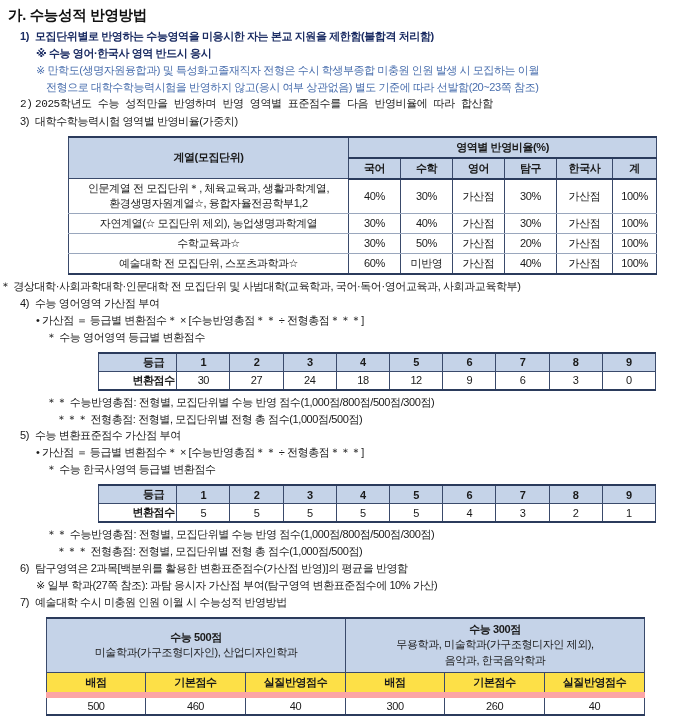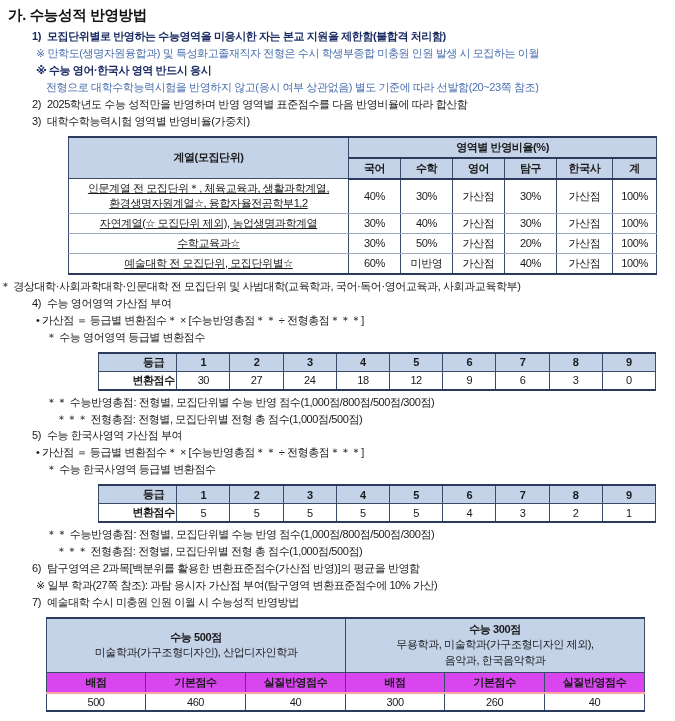--- a/index.html
+++ b/index.html
@@ -31,25 +31,25 @@
     margin: 6px 0 4px 8px;
     letter-spacing: -0.3px;
   }
   .line {
     margin: 1px 0 1px 0;
     letter-spacing: -0.4px;
     line-height: 1.45;
     white-space: nowrap;
   }
   .navy   { color: #1b2c63; font-weight: bold; }
-  .navy-n { color: #1b2c63; }
+  .navy-n { color: #1b2c63; font-family: Liberation Mono, monospace; }
   .blue   { color: #4a6fae; }
   .black  { color: #1a1a1a; }
 
-  .lv1 { margin-left: 32px; }
+  .lv1 { margin-left: 20px; }
   .lv2 { margin-left: 36px; }
   .lv3 { margin-left: 46px; }
   .lv4 { margin-left: 56px; }
   .lv-note { }
 
   .num { display: inline-block; min-width: 15px; }
 
   
   table {
     border-collapse: collapse;
@@ -75,21 +75,21 @@
     font-weight: normal;
   }
   #ratio-table thead th {
     background: #c5d3e8;
     font-weight: bold;
     border-top: 2px solid #2b3b5c;
     border-bottom: 1px solid #3a4a6b;
   }
   #ratio-table thead tr.r2 th { border-bottom: 2px solid #2b3b5c; }
   #ratio-table tbody tr:last-child td { border-bottom: 2px solid #2b3b5c; }
-  #ratio-table td.name { text-align: center; line-height: 1.35; text-decoration: underline; }
+  #ratio-table td.name { text-align: center; line-height: 1.35; }
 
   
   .grade-table {
     width: 558px;
     margin-left: 98px;
     font-size: 11px;
   }
   .grade-table th, .grade-table td {
     border-left: 1px solid #3a4a6b;
     border-right: 1px solid #3a4a6b;
@@ -127,42 +127,42 @@
     background: #c5d3e8;
     font-weight: bold;
     border-top: 2px solid #2b3b5c;
     border-bottom: 1px solid #3a4a6b;
     line-height: 1.4;
     padding: 3px 2px 4px;
   }
   #art-table thead th.sub {
     font-weight: bold;
     border-top: 1px solid #3a4a6b;
-    border-bottom: 2px solid #fca5a5;
-    background: #d946ef;
+    border-bottom: 6px solid #fca5a5;
+    background: #fde047;
   }
   #art-table tbody td { border-bottom: 2px solid #2b3b5c; }
 
   .grp-title { font-weight: bold; }
   .grp-sub   { font-weight: normal; }
 </style>
 </head>
 <body>
 
 <div class="page">
 
   <div class="h-main">가. 수능성적 반영방법</div>
 
   <div class="line lv1 navy">
     <span class="num">1)</span><span>모집단위별로 반영하는 수능영역을 미응시한 자는 본교 지원을 제한함(불합격 처리함)</span>
   </div>
 
+  <div class="line lv2 navy">※ 수능 영어·한국사 영역 반드시 응시</div>
+
   <div class="line lv2 blue">※ 만학도(생명자원융합과) 및 특성화고졸재직자 전형은 수시 학생부종합 미충원 인원 발생 시 모집하는 이월</div>
-
-  <div class="line lv2 navy">※ 수능 영어·한국사 영역 반드시 응시</div>
   <div class="line lv3 blue">전형으로 대학수학능력시험을 반영하지 않고(응시 여부 상관없음) 별도 기준에 따라 선발함(20~23쪽 참조)</div>
 
   <div class="line lv1 navy-n black">
     <span class="num">2)</span><span>2025학년도 수능 성적만을 반영하며 반영 영역별 표준점수를 다음 반영비율에 따라 합산함</span>
   </div>
 
   <div class="line lv1 black">
     <span class="num">3)</span><span>대학수학능력시험 영역별 반영비율(가중치)</span>
   </div>
 
@@ -216,21 +216,21 @@
         <tr>
           <td class="name">수학교육과☆</td>
           <td>30%</td>
           <td>50%</td>
           <td>가산점</td>
           <td>20%</td>
           <td>가산점</td>
           <td>100%</td>
         </tr>
         <tr>
-          <td class="name">예술대학 전 모집단위, 모집단위별☆</td>
+          <td class="name">예술대학 전 모집단위, 스포츠과학과☆</td>
           <td>60%</td>
           <td>미반영</td>
           <td>가산점</td>
           <td>40%</td>
           <td>가산점</td>
           <td>100%</td>
         </tr>
       </tbody>
     </table>
   </div>
@@ -285,21 +285,21 @@
           <td>0</td>
         </tr>
       </tbody>
     </table>
   </div>
 
   <div class="line lv3 black">＊＊ 수능반영총점: 전형별, 모집단위별 수능 반영 점수(1,000점/800점/500점/300점)</div>
   <div class="line lv4 black">＊＊＊ 전형총점: 전형별, 모집단위별 전형 총 점수(1,000점/500점)</div>
 
   <div class="line lv1 black">
-    <span class="num">5)</span><span>수능 한국사영역 가산점 부여</span>
+    <span class="num">5)</span><span>수능 변환표준점수 가산점 부여</span>
   </div>
   <div class="line lv2 black">• 가산점 ＝ 등급별 변환점수＊ × [수능반영총점＊＊ ÷ 전형총점＊＊＊]</div>
   <div class="line lv3 black">＊ 수능 한국사영역 등급별 변환점수</div>
 
   <div class="tbl-wrap">
     <table class="grade-table" id="kh-grade-table">
       <colgroup>
         <col style="width:78px">
         <col style="width:53px">
           <col style="width:53px">

